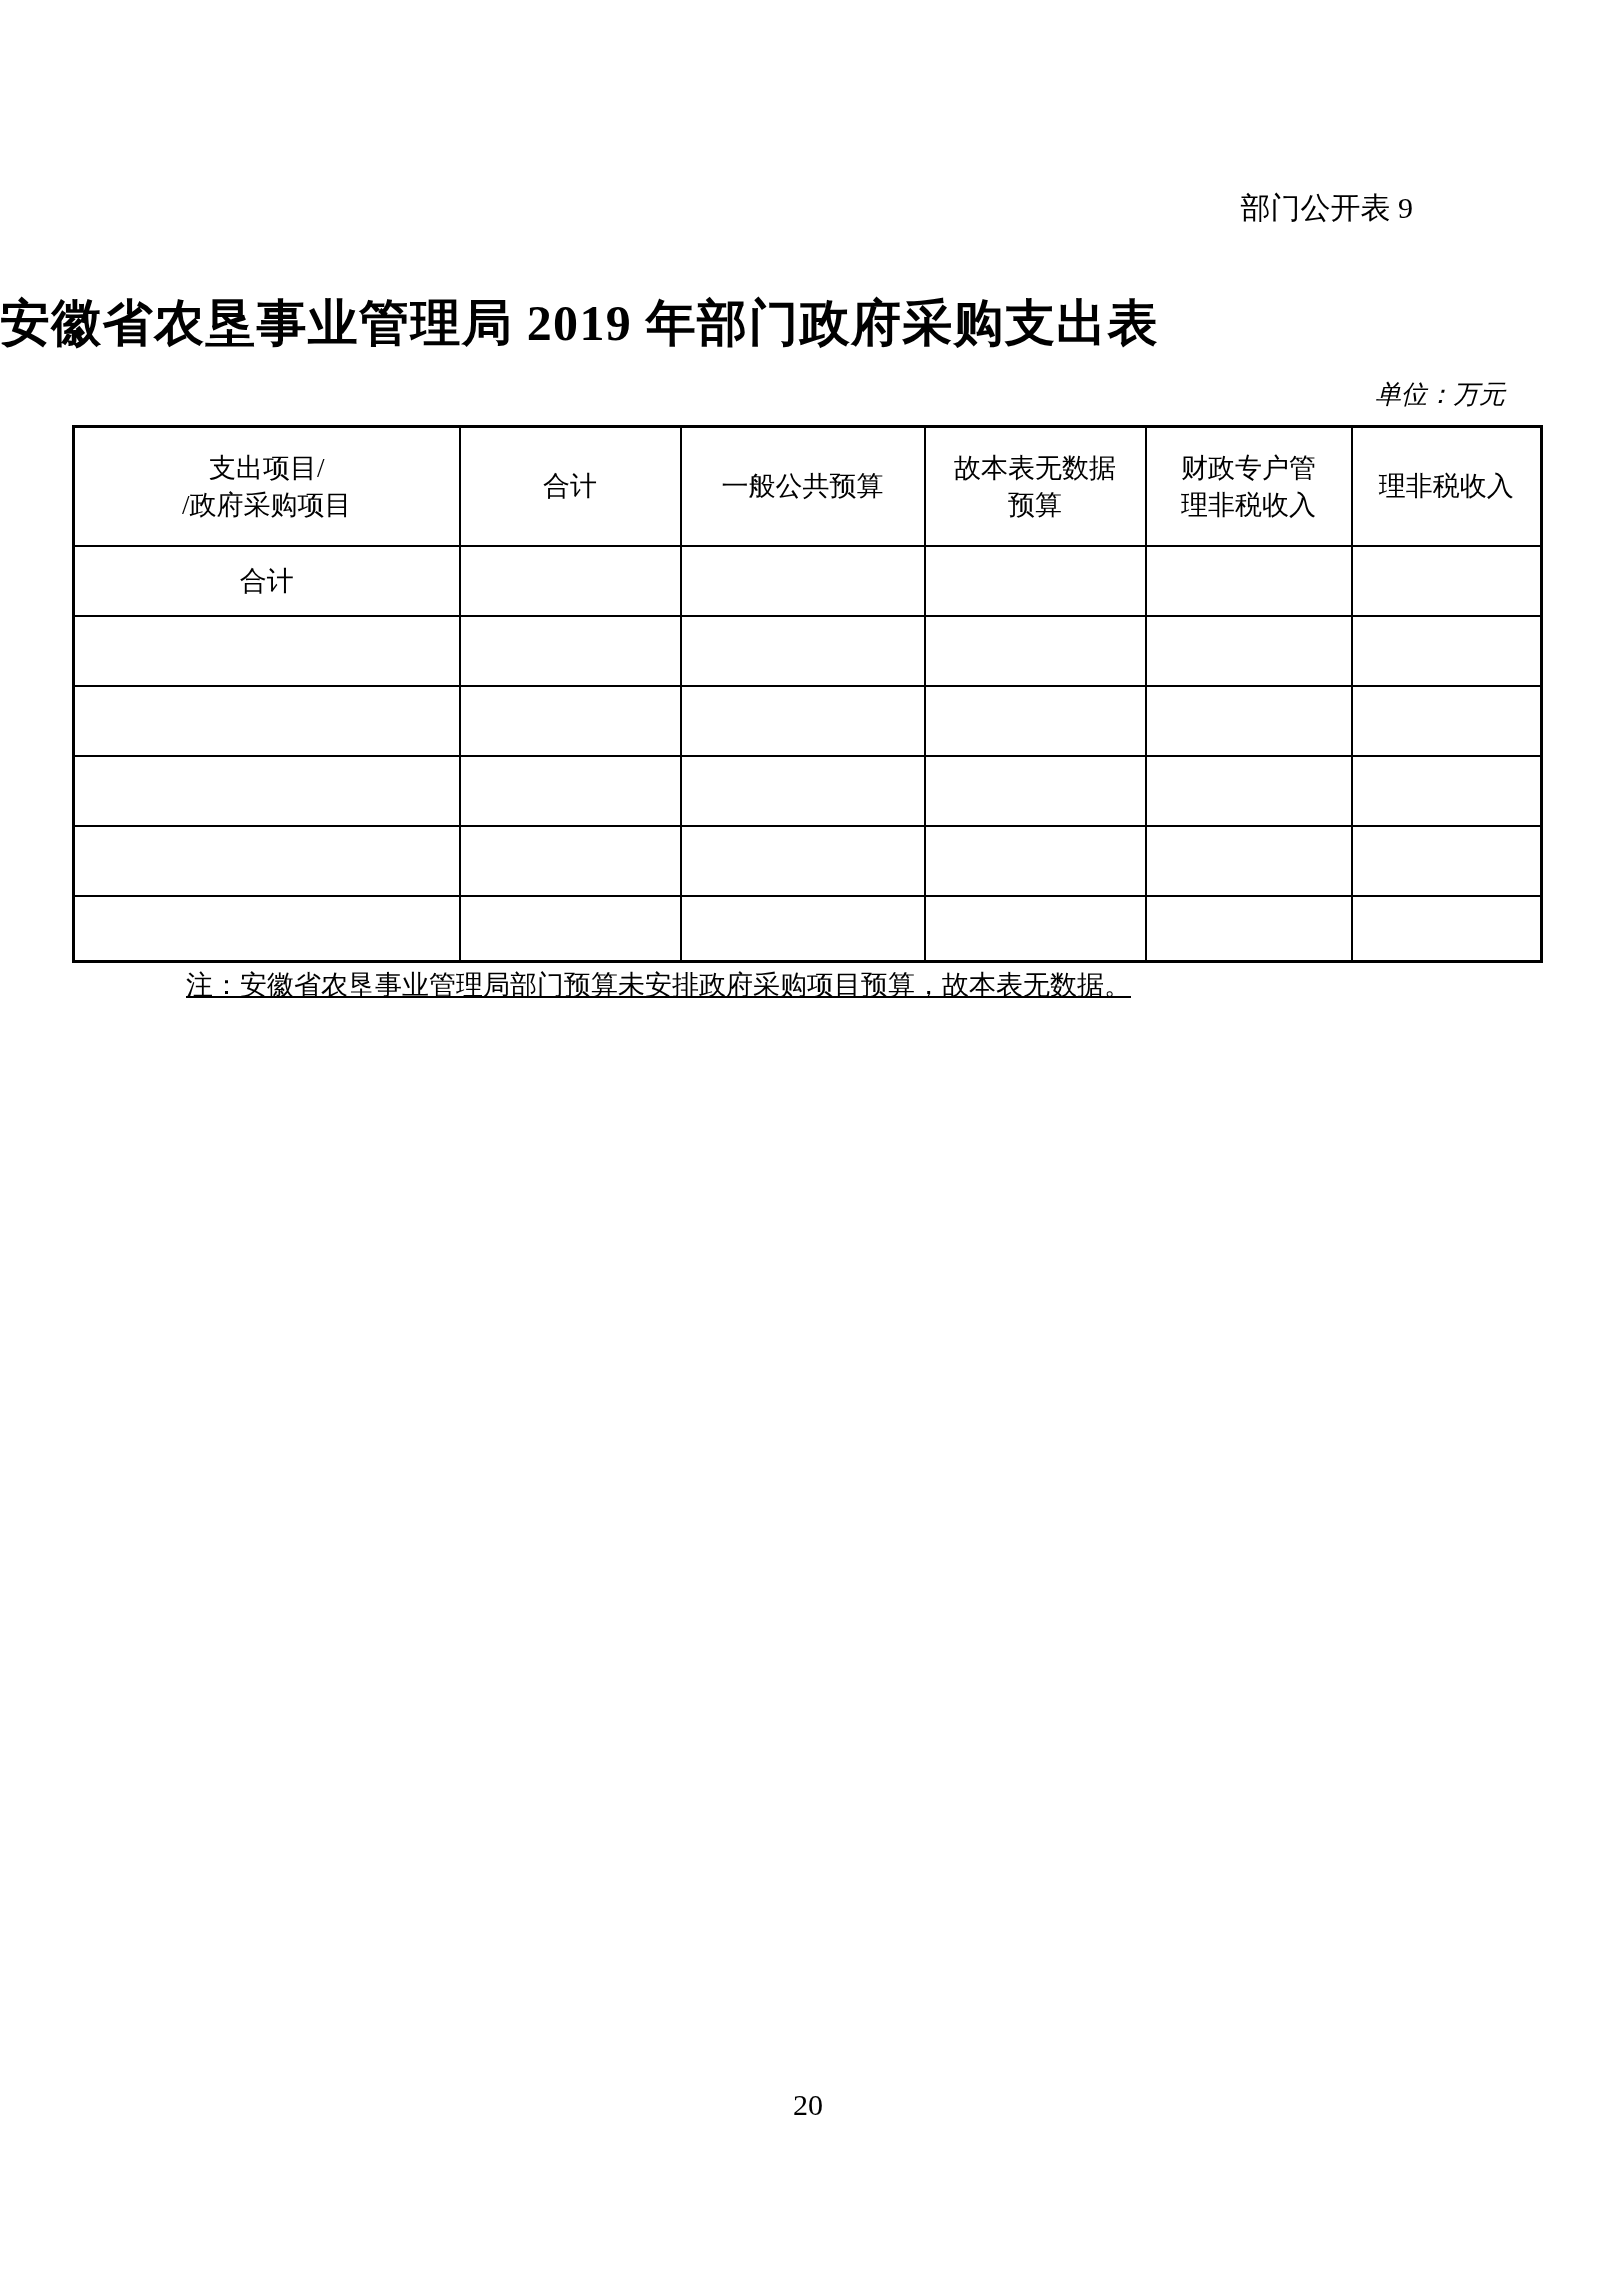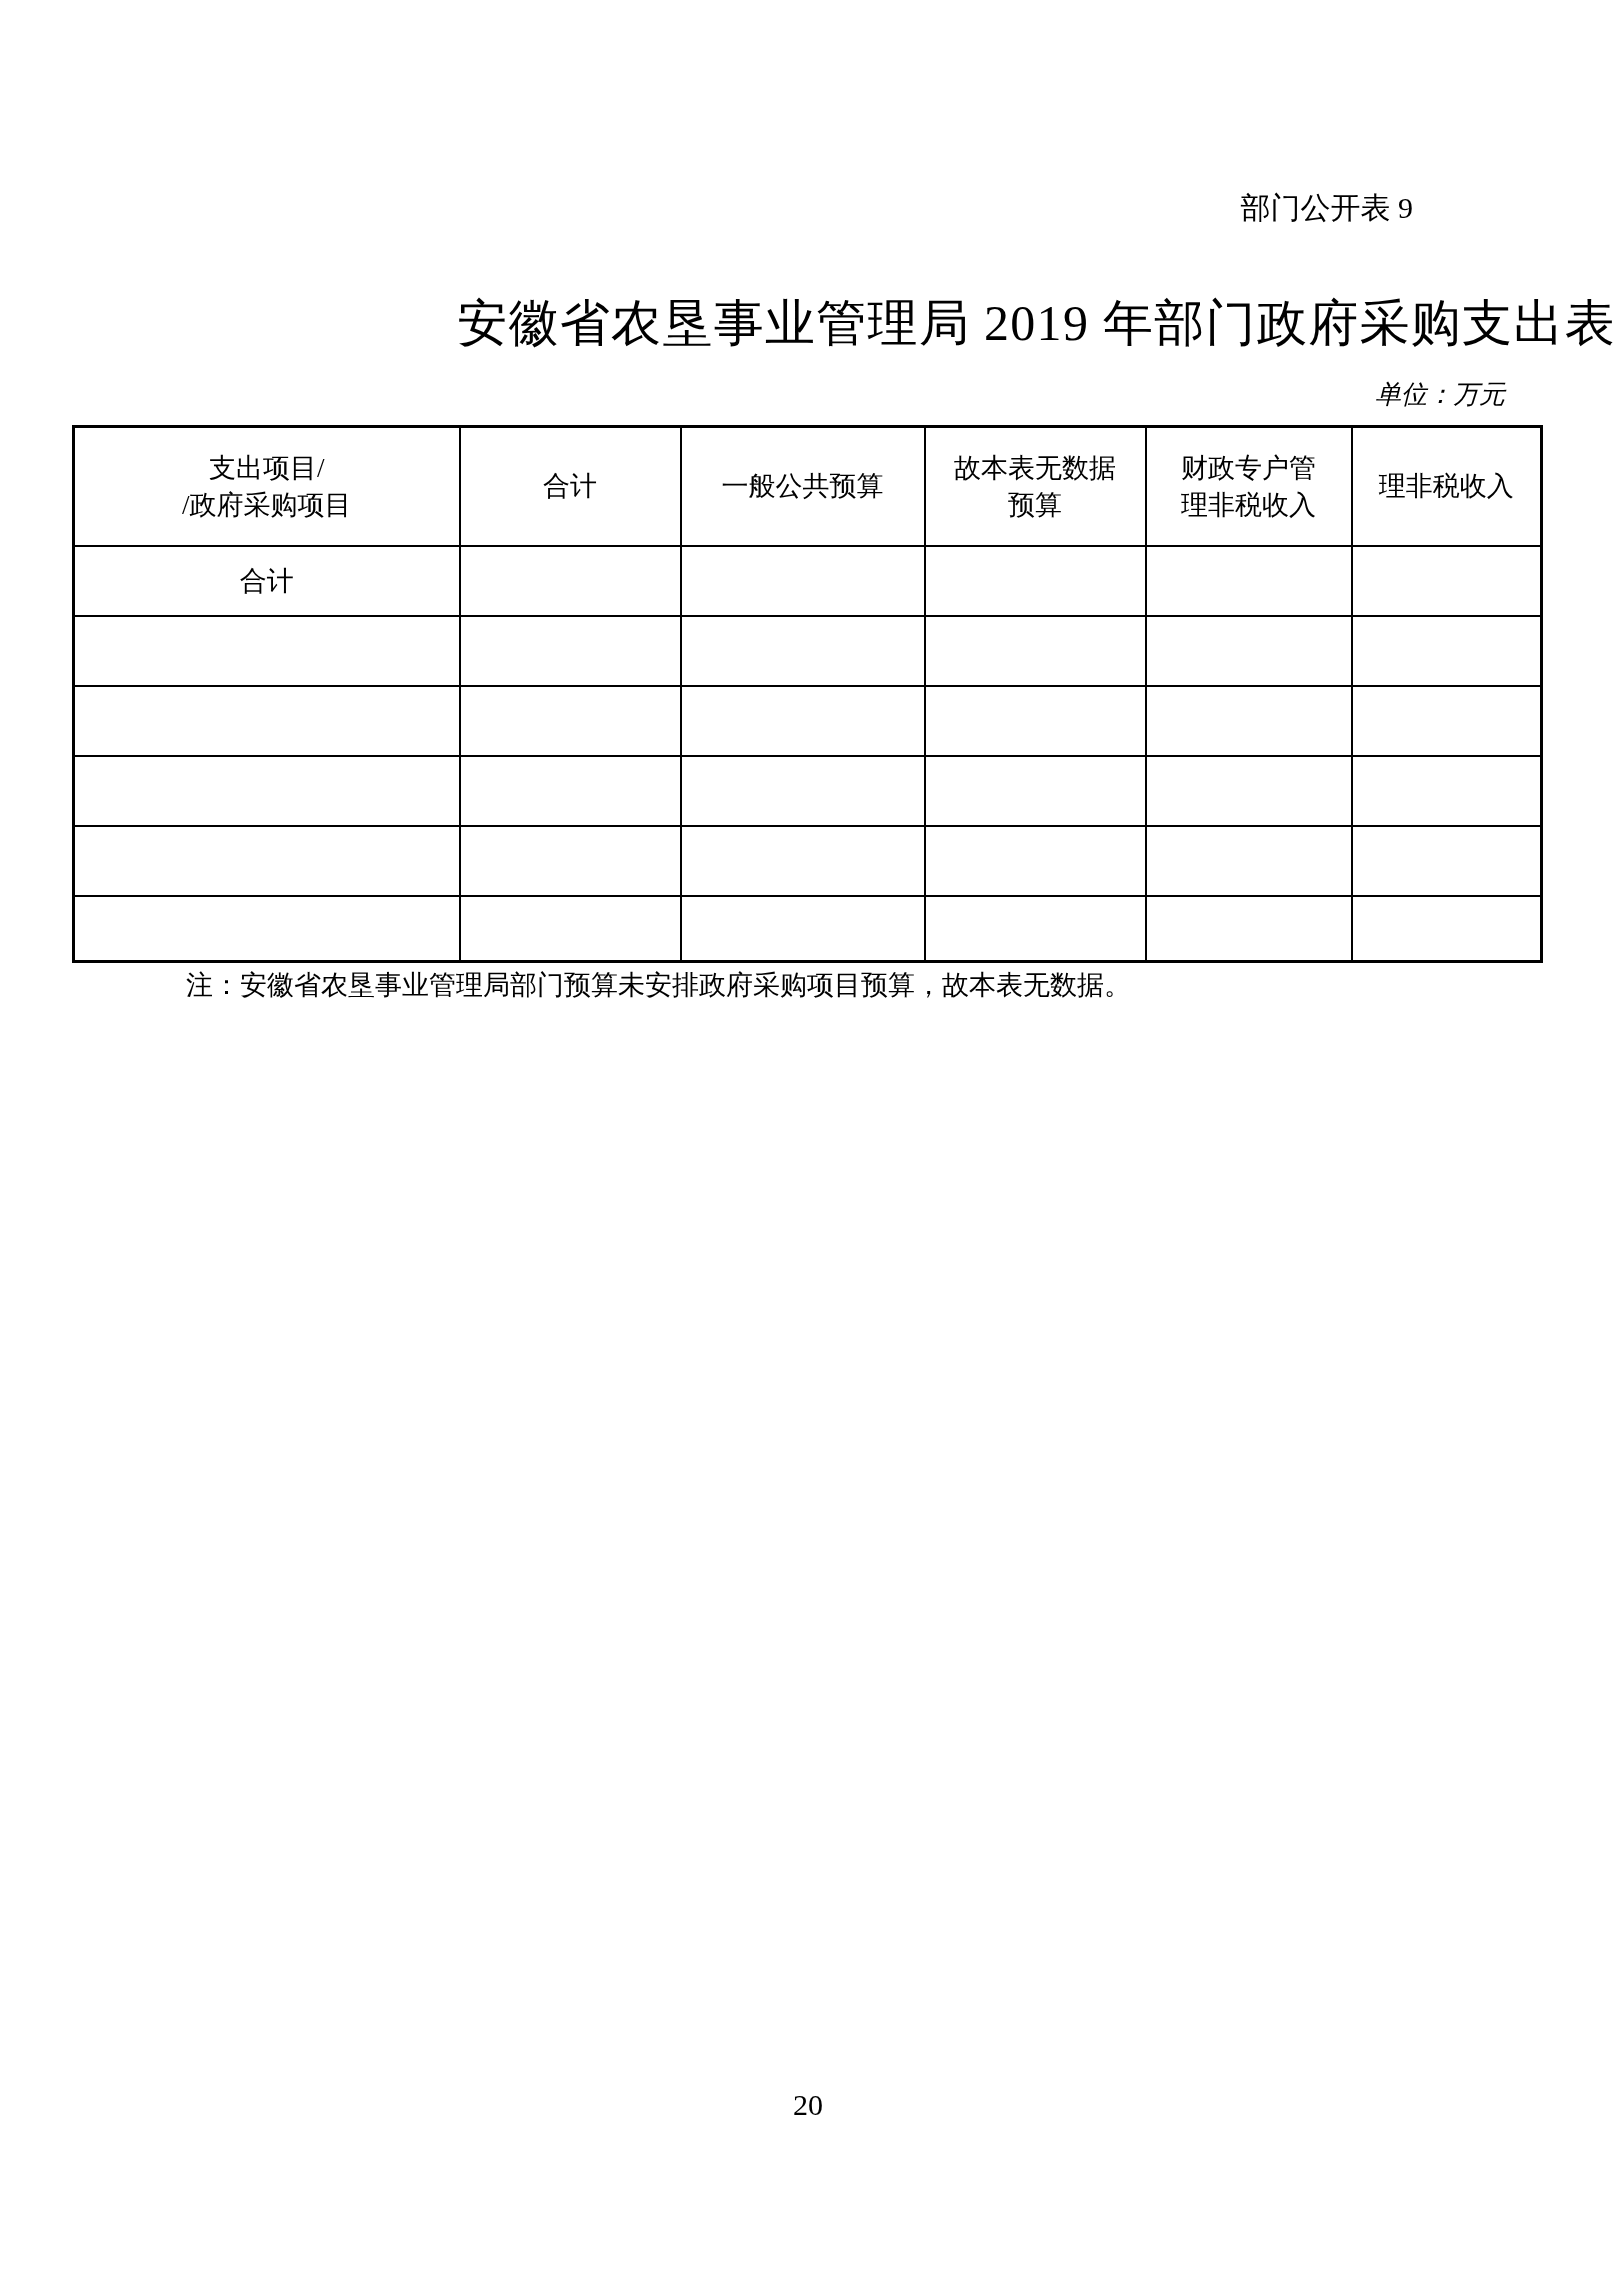--- a/index.html
+++ b/index.html
@@ -22,23 +22,23 @@
     right: 203px;
     font-size: 30px;
     line-height: 1.15;
     white-space: nowrap;
   }
   .doc-title {
     position: absolute;
     top: 296px;
     left: 0;
     width: 100%;
-    text-align: right;
+    text-align: left;
     font-size: 50px;
-    font-weight: normal;
+    font-weight: bold;
     letter-spacing: 1.3px;
     line-height: 1.1;
     white-space: nowrap;
   }
   .unit-label {
     position: absolute;
     top: 380px;
     right: 111px;
     font-size: 26px;
     line-height: 1.15;
@@ -75,20 +75,21 @@
   .budget-table tbody tr:last-child td {
     height: 63px;
   }
   .note-line {
     position: absolute;
     top: 969px;
     left: 186px;
     font-size: 27px;
     line-height: 1.2;
     white-space: nowrap;
+    text-decoration: underline;
   }
   .page-number {
     position: absolute;
     top: 2088px;
     left: 0;
     width: 100%;
     text-align: center;
     font-size: 30px;
     line-height: 1.1;
   }

